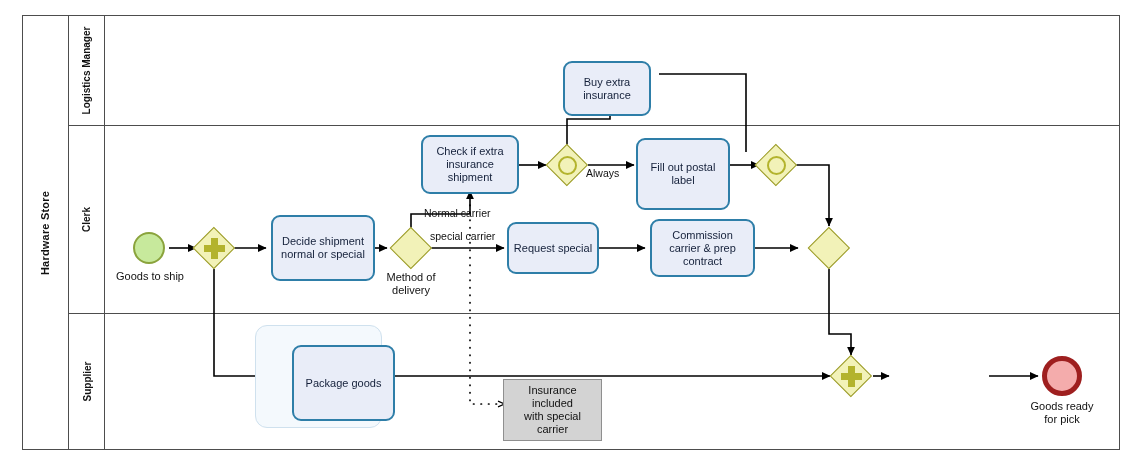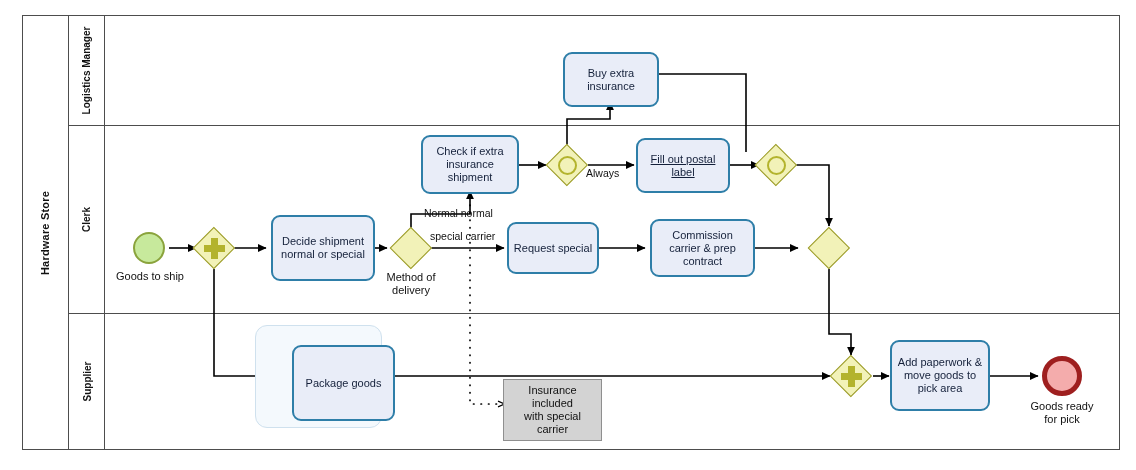--- a/index.html
+++ b/index.html
@@ -320,40 +320,37 @@
 
   <div class="task" style="left:271px; top:215px; width:104px; height:66px;">Decide
 shipment
 normal or
 special</div>
 
   <div class="task" style="left:421px; top:135px; width:98px; height:59px;">Check if extra
 insurance
 shipment</div>
 
-  <div class="task" style="left:563px; top:52px; width:96px; height:55px;">Buy extra
+  <div class="task" style="left:563px; top:61px; width:88px; height:55px;">Buy extra
 insurance</div>
 
-  <div class="task" style="left:636px; top:138px; width:94px; height:55px;text-decoration:underline;">Fill out postal
+  <div class="task" style="left:636px; top:138px; width:94px; height:72px;">Fill out postal
 label</div>
 
   <div class="task" style="left:507px; top:222px; width:92px; height:52px;">Request special</div>
 
   <div class="task" style="left:650px; top:219px; width:105px; height:58px;">Commission
 carrier &amp; prep
 contract</div>
 
   <div class="subprocess-frame" style="left:255px; top:325px; width:127px; height:103px;"></div>
   <div class="task" style="left:268px; top:345px; width:103px; height:76px;margin-left:24px;">Package goods</div>
 
-  <div class="task" style="left:890px; top:340px; width:100px; height:71px;">Add paperwork
-&amp; move goods
-to pick area</div>
-
-  <div class="flow-label" style="left:424px; top:207px;">Normal normal</div>
+
+  <div class="flow-label" style="left:424px; top:207px;">Normal carrier</div>
   <div class="flow-label" style="left:430px; top:230px;">special carrier</div>
   <div class="flow-label" style="left:586px; top:167px;">Always</div>
 
   <div class="annotation-box" style="left:503px; top:379px; width:99px; height:62px;">Insurance
 included with
 special carrier</div>
 
 </div>
 
 </body></html>

